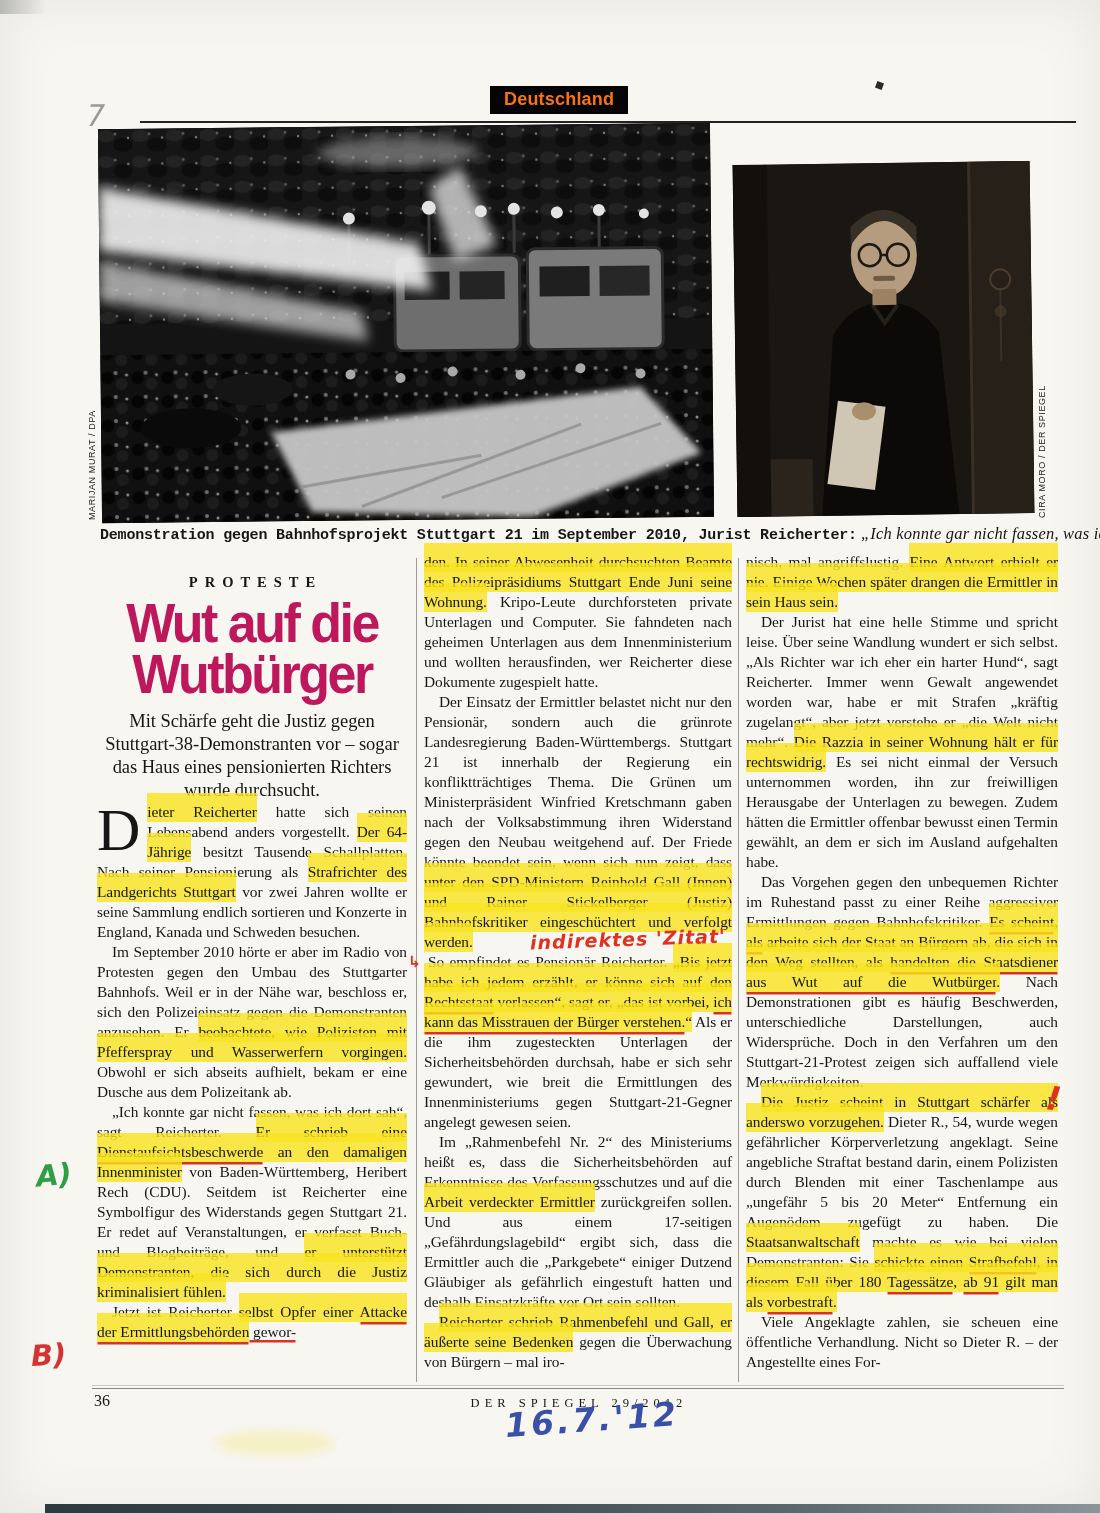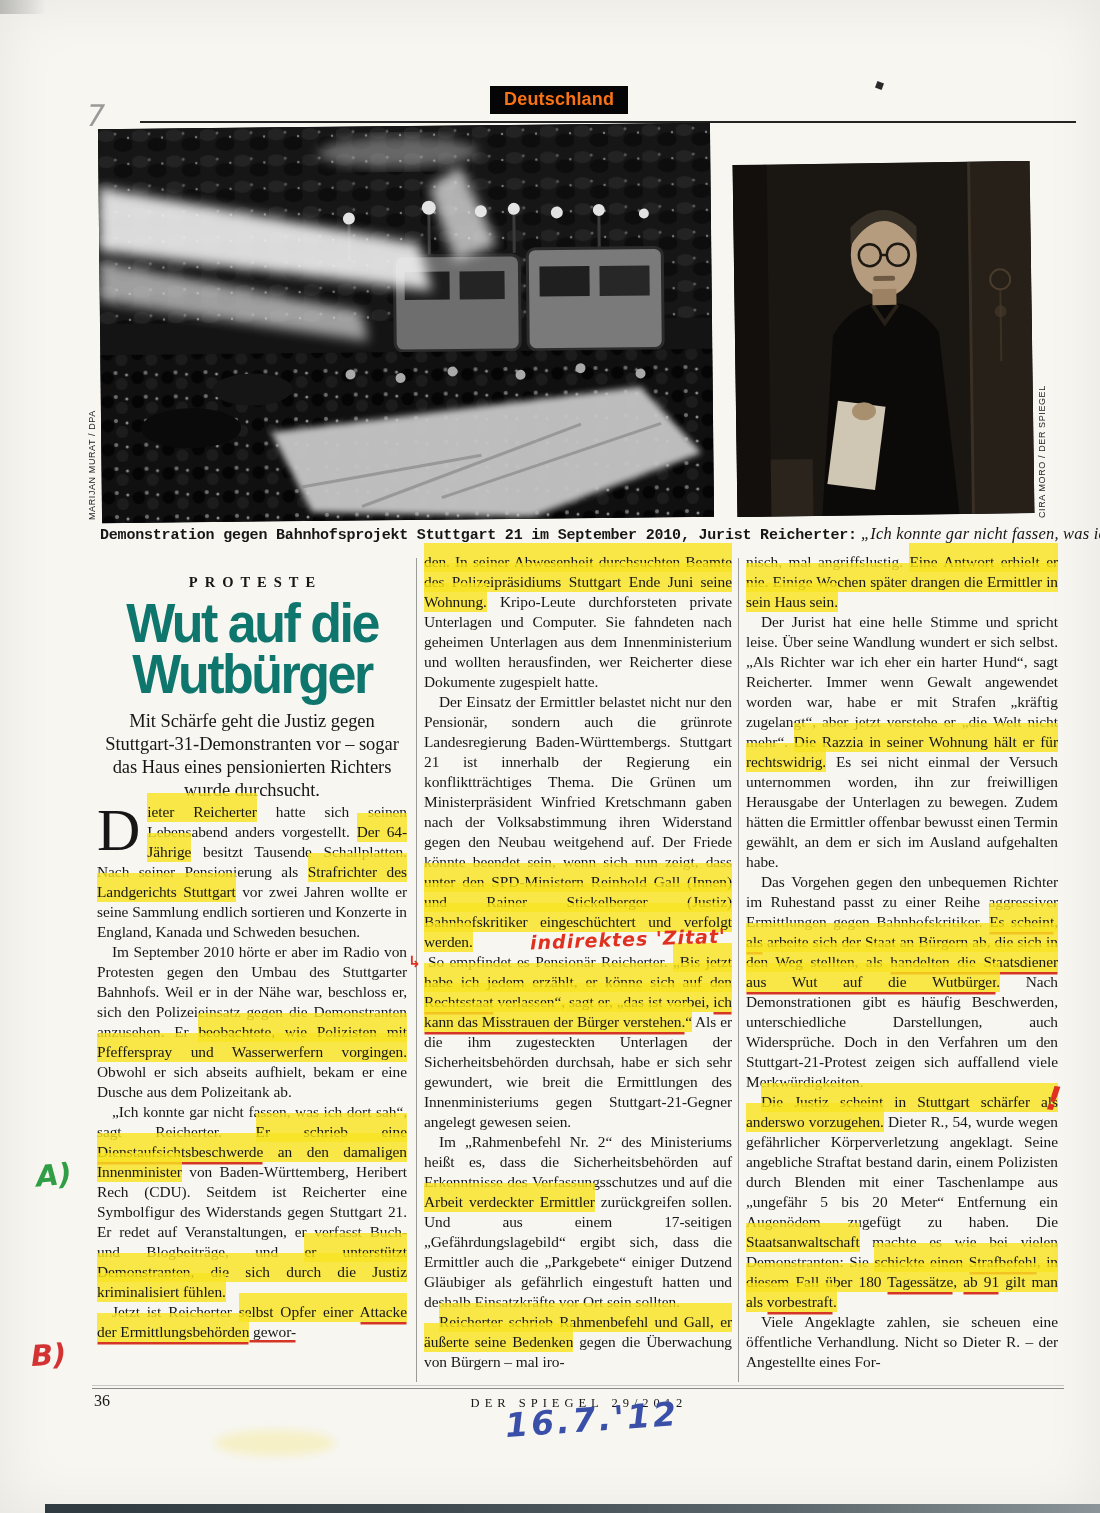--- a/index.html
+++ b/index.html
@@ -39,21 +39,21 @@
   .col p.ind{text-indent:15px;}
   .col1{left:97px;width:310px;}
   .col2{left:424px;width:308px;}
   .col3{left:746px;width:312px;}
   .vrule{position:absolute;top:558px;width:1px;height:824px;background:#9b9b98;}
   .vr1{left:416px;} .vr2{left:738px;}
 
   .kicker{margin:20px 0 6px;text-align:center;font-size:14.5px;letter-spacing:7px;
       font-weight:700;text-indent:7px;}
   .headline{margin:2px 0 10px;text-align:center;font-family:"Liberation Sans",sans-serif;
-      font-weight:700;font-size:52px;line-height:51px;letter-spacing:-2.5px;color:#0f766e;}
+      font-weight:700;font-size:52px;line-height:51px;letter-spacing:-2.5px;color:#be185d;}
   .headline span{display:inline-block;transform:scaleY(1.08);}
   .dek{margin:0 0 12px;text-align:center;font-size:18.5px;line-height:23px;text-indent:0;}
 
   .dc{float:left;font-size:60px;line-height:48px;padding:4px 7px 0 0;}
 
   
   .hl{background:rgba(248,227,33,.82);box-decoration-break:clone;-webkit-box-decoration-break:clone;
       padding:10px 0 2px;}
   .rl{box-shadow:0 3px 0 -0.5px #d63425;box-decoration-break:clone;-webkit-box-decoration-break:clone;}
   .arrow{color:#e03020;font-weight:700;font-family:"DejaVu Sans",sans-serif;margin-left:-16px;}
@@ -188,21 +188,21 @@
 
   <div class="vrule vr1"></div>
   <div class="vrule vr2"></div>
 
   <div class="col col1">
     <div class="kicker">PROTESTE</div>
     <h1 class="headline" style="margin-top:0">
       <span>Wut auf die</span><br>
       <span>Wutbürger</span>
     </h1>
-    <p class="dek">Mit Schärfe geht die Justiz gegen Stuttgart-31-Demonstranten vor – sogar das Haus eines pensionierten Richters wurde durchsucht.</p>
+    <p class="dek">Mit Schärfe geht die Justiz gegen Stuttgart-38-Demonstranten vor – sogar das Haus eines pensionierten Richters wurde durchsucht.</p>
     <p><span class="dc">D</span><span><span class="hl">ieter Reicherter</span><span> hatte sich seinen Lebensabend anders vorgestellt. </span><span class="hl">Der 64-Jährige</span><span> besitzt Tausende Schallplatten. Nach seiner Pensionierung als </span><span class="hl">Strafrichter des Landgerichts Stuttgart</span><span> vor zwei Jahren wollte er seine Sammlung endlich sortieren und Konzerte in England, Kanada und Schweden besuchen.</span></span></p>
     <p class="ind"><span>Im September 2010 hörte er aber im Radio von Protesten gegen den Umbau des Stuttgarter Bahnhofs. Weil er in der Nähe war, beschloss er, sich den Polizeieinsatz gegen die Demonstranten anzusehen. Er </span><span class="hl">beobachtete, wie Polizisten mit Pfefferspray und Wasserwerfern vorgingen.</span><span> Obwohl er sich abseits aufhielt, bekam er eine Dusche aus dem Polizeitank ab.</span></p>
     <p class="ind"><span>„Ich konnte gar nicht fassen, was ich dort sah“, sagt Reicherter. </span><span class="hl">Er schrieb eine </span><span class="hl rl">Dienstaufsichtsbeschwerde</span><span class="hl"> an den damaligen Innenminister</span><span> von Baden-Württemberg, Heribert Rech (CDU). Seitdem ist Reicherter eine Symbolfigur des Widerstands gegen Stuttgart 21. Er redet auf Veranstaltungen, er verfasst Buch- und Blogbeiträge, und </span><span class="hl">er unterstützt Demonstranten, die sich durch die Justiz kriminalisiert fühlen.</span></p>
     <p class="ind"><span>Jetzt ist Reicherter </span><span class="hl">selbst Opfer einer </span><span class="hl rl">Attacke der Ermittlungsbehörden</span><span class="rl"> gewor-</span></p>
   </div>
 
   <div class="col col2">
     <p><span class="hl">den. In seiner Abwesenheit durchsuchten Beamte des Polizeipräsidiums Stuttgart Ende Juni seine Wohnung.</span><span> Kripo-Leute durchforsteten private Unterlagen und Computer. Sie fahndeten nach geheimen Unterlagen aus dem Innenministerium und wollten herausfinden, wer Reicherter diese Dokumente zugespielt hatte.</span></p>
     <p class="ind"><span>Der Einsatz der Ermittler belastet nicht nur den Pensionär, sondern auch die grünrote Landesregierung Baden-Württembergs. Stuttgart 21 ist innerhalb der Regierung ein konfliktträchtiges Thema. Die Grünen um Ministerpräsident Winfried Kretschmann gaben nach der Volksabstimmung ihren Widerstand gegen den Neubau weitgehend auf. Der Friede könnte beendet sein, wenn sich nun zeigt, dass </span><span class="hl">unter den SPD-Ministern Reinhold Gall (Innen) und Rainer Stickelberger (Justiz) Bahnhofskritiker eingeschüchtert und verfolgt werden.</span></p>
     <p><span class="arrow">↳ </span><span>So empfindet es Pensionär Reicherter. </span><span class="hl">„Bis jetzt habe ich jedem erzählt, er könne sich auf den </span><span class="hl rl">Rechtsstaat</span><span class="hl"> verlassen“, sagt er, „das ist vorbei, </span><span class="hl rl">ich kann das Misstrauen der Bürger verstehen.</span><span class="hl">“</span><span> Als er die ihm zugesteckten Unterlagen der Sicherheitsbehörden durchsah, habe er sich sehr gewundert, wie breit die Ermittlungen des Innenministeriums gegen Stuttgart-21-Gegner angelegt gewesen seien.</span></p>

